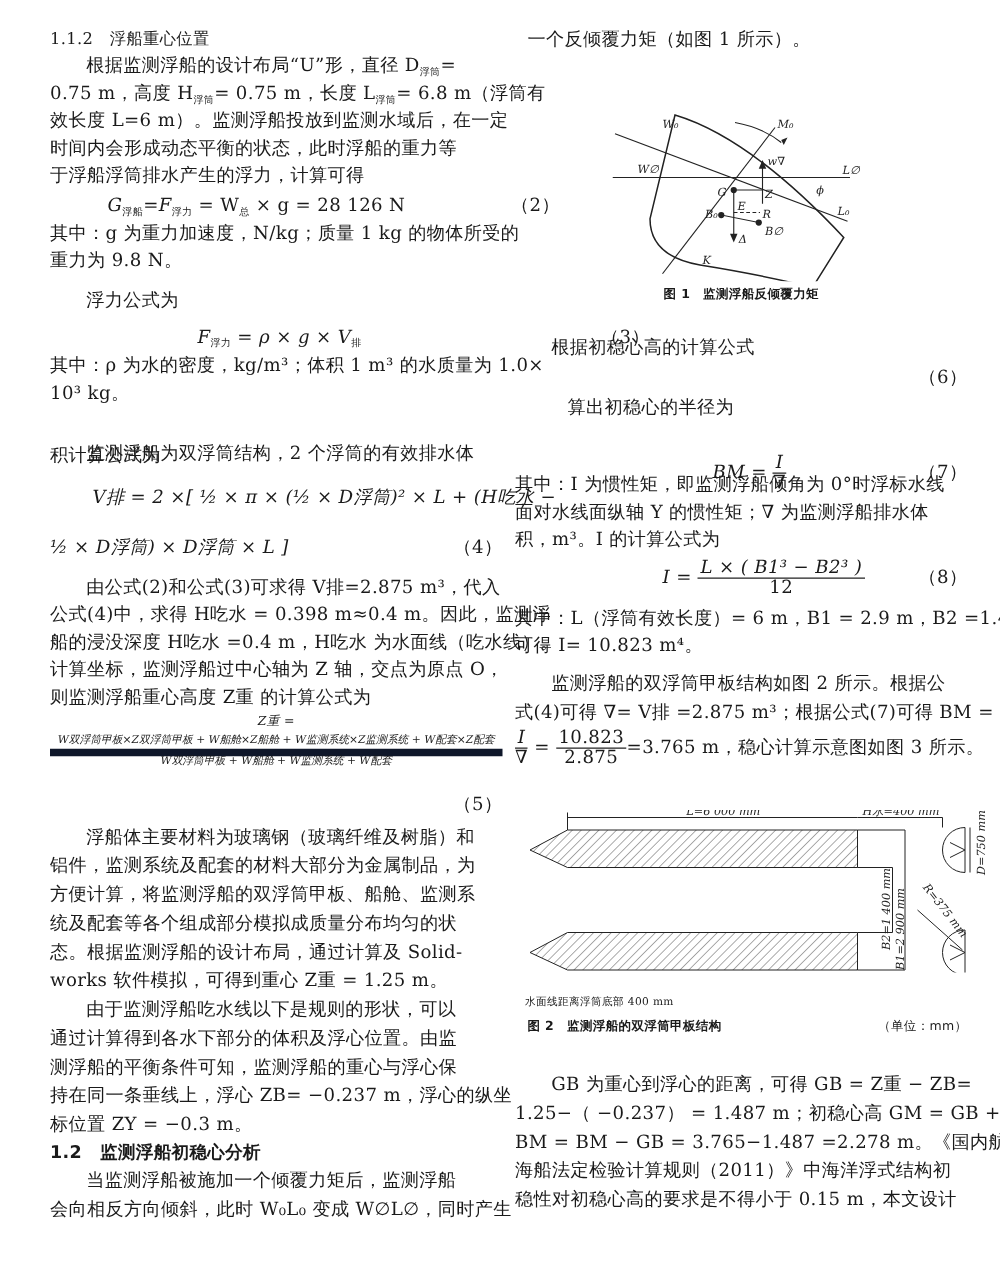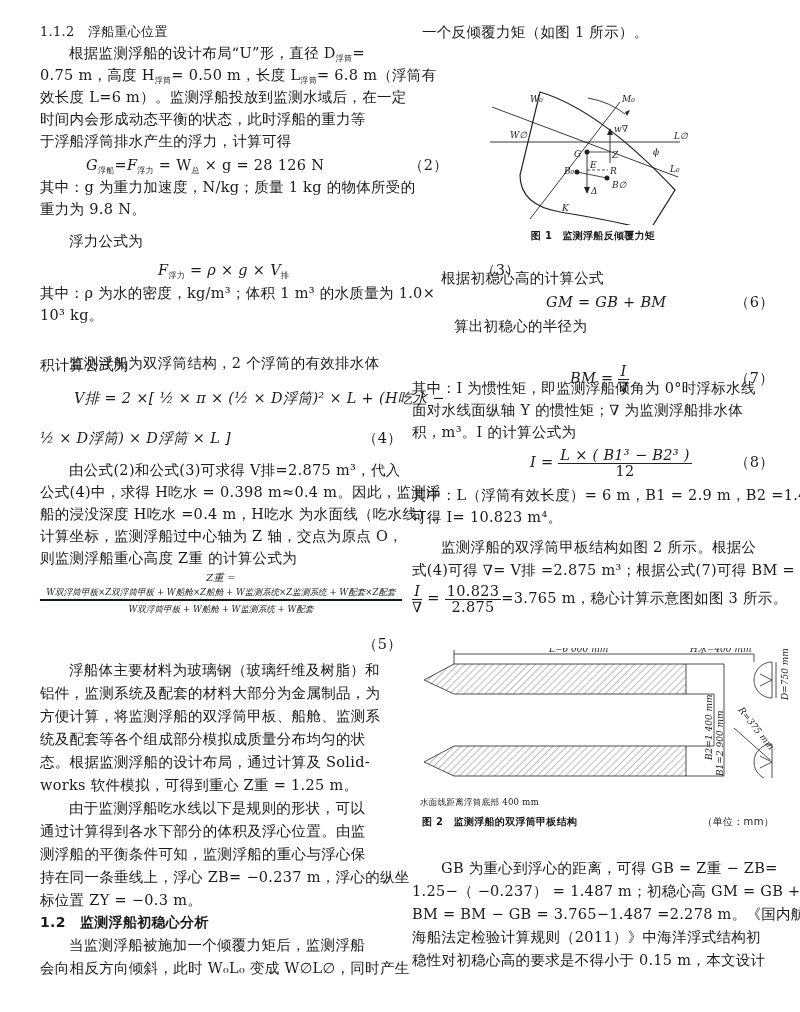--- a/index.html
+++ b/index.html
@@ -23,21 +23,21 @@
   .small{font-size:8.5px;}
   .fig{position:absolute;}
   svg text{font-family:"DejaVu Serif","Liberation Serif",serif;}
 </style>
 </head>
 <body>
 
 <div id="left" class="col">
   <div class="ln h3" style="top:22px">1.1.2　浮船重心位置</div>
   <div class="ln ind" style="top:43px"><span>根据监测浮船的设计布局“U”形，直径 D</span><sub class="s">浮筒</sub><span>=</span></div>
-  <div class="ln" style="top:65px"><span>0.75 m，高度 H</span><sub class="s">浮筒</sub><span>= 0.50 m，长度 L</span><sub class="s">浮筒</sub><span>= 6.8 m（浮筒有</span></div>
+  <div class="ln" style="top:65px"><span>0.75 m，高度 H</span><sub class="s">浮筒</sub><span>= 0.75 m，长度 L</span><sub class="s">浮筒</sub><span>= 6.8 m（浮筒有</span></div>
   <div class="ln" style="top:87px">效长度 L=6 m）。监测浮船投放到监测水域后，在一定</div>
   <div class="ln" style="top:109px">时间内会形成动态平衡的状态，此时浮船的重力等</div>
   <div class="ln" style="top:131px">于浮船浮筒排水产生的浮力，计算可得</div>
   <div class="ln" style="top:155px;padding-left:46px">
     <i>G</i><sub class="s">浮船</sub><i>=F</i><sub class="s">浮力</sub><span> = W</span><sub class="s">总</sub><span> × g = 28 126 N</span>
     <span class="eqno">（2）</span>
   </div>
   <div class="ln" style="top:177px">其中：g 为重力加速度，N/kg；质量 1 kg 的物体所受的</div>
   <div class="ln" style="top:199px">重力为 9.8 N。</div>
   <div class="ln ind" style="top:231px">浮力公式为</div>
@@ -53,21 +53,21 @@
   <div class="ln" style="top:428px;font-style:italic">
     <span>½ × D浮筒) × D浮筒 × L ]</span>
     <span class="eqno" style="font-style:normal">（4）</span>
   </div>
   <div class="ln ind" style="top:460px">由公式(2)和公式(3)可求得 V排=2.875 m³，代入</div>
   <div class="ln" style="top:482px">公式(4)中，求得 H吃水 = 0.398 m≈0.4 m。因此，监测浮</div>
   <div class="ln" style="top:504px">船的浸没深度 H吃水 =0.4 m，H吃水 为水面线（吃水线）。</div>
   <div class="ln" style="top:526px">计算坐标，监测浮船过中心轴为 Z 轴，交点为原点 O，</div>
   <div class="ln" style="top:548px">则监测浮船重心高度 Z重 的计算公式为</div>
   <div class="ln ctr" style="top:572px;font-size:10px;line-height:12px;font-style:italic">Z重 =</div>
-  <div class="ln ctr" style="top:586px;font-size:8.6px;line-height:13px;font-style:italic;border-bottom:2px solid #0f172a;letter-spacing:0">W双浮筒甲板×Z双浮筒甲板 + W船舱×Z船舱 + W监测系统×Z监测系统 + W配套×Z配套</div>
+  <div class="ln ctr" style="top:586px;font-size:8.6px;line-height:13px;font-style:italic;border-bottom:6px solid #0f172a;letter-spacing:0">W双浮筒甲板×Z双浮筒甲板 + W船舱×Z船舱 + W监测系统×Z监测系统 + W配套×Z配套</div>
   <div class="ln ctr" style="top:603px;font-size:8.6px;line-height:13px;font-style:italic;letter-spacing:0">W双浮筒甲板 + W船舱 + W监测系统 + W配套</div>
   <div class="ln" style="top:634px">
       <span class="eqno">（5）</span>
     </div>
   <div class="ln ind" style="top:660px">浮船体主要材料为玻璃钢（玻璃纤维及树脂）和</div>
   <div class="ln" style="top:683px">铝件，监测系统及配套的材料大部分为金属制品，为</div>
   <div class="ln" style="top:706px">方便计算，将监测浮船的双浮筒甲板、船舱、监测系</div>
   <div class="ln" style="top:729px">统及配套等各个组成部分模拟成质量分布均匀的状</div>
   <div class="ln" style="top:752px">态。根据监测浮船的设计布局，通过计算及 Solid-</div>
   <div class="ln" style="top:775px">works 软件模拟，可得到重心 Z重 = 1.25 m。</div>
@@ -118,21 +118,20 @@
       <text x="120" y="94">R</text>
       <text x="122" y="108">B∅</text>
       <text x="101" y="114">Δ</text>
       <text x="72" y="131">K</text>
     </g>
   </svg>
   <div class="ln ctr cap" style="top:226px;left:0">图 1　监测浮船反倾覆力矩</div>
 
   <div class="ln ind" style="top:268px">根据初稳心高的计算公式</div>
   <div class="ln" style="top:292px">
-    <i style="display:inline-block;padding-left:134px">GM = GB + BM</i>
     <span class="eqno">（6）</span>
   </div>
   <div class="ln" style="top:316px;padding-left:42px">算出初稳心的半径为</div>
   <div class="ln" style="top:360px;height:36px;line-height:36px">
     <i style="padding-left:158px">BM =</i>
     <span class="frac"><span class="num" style="font-style:italic">I</span><span>∇</span></span>
     <span class="eqno">（7）</span>
   </div>
   <div class="ln" style="top:378px">其中：I 为惯性矩，即监测浮船倾角为 0°时浮标水线</div>
   <div class="ln" style="top:400px">面对水线面纵轴 Y 的惯性矩；∇ 为监测浮船排水体</div>

